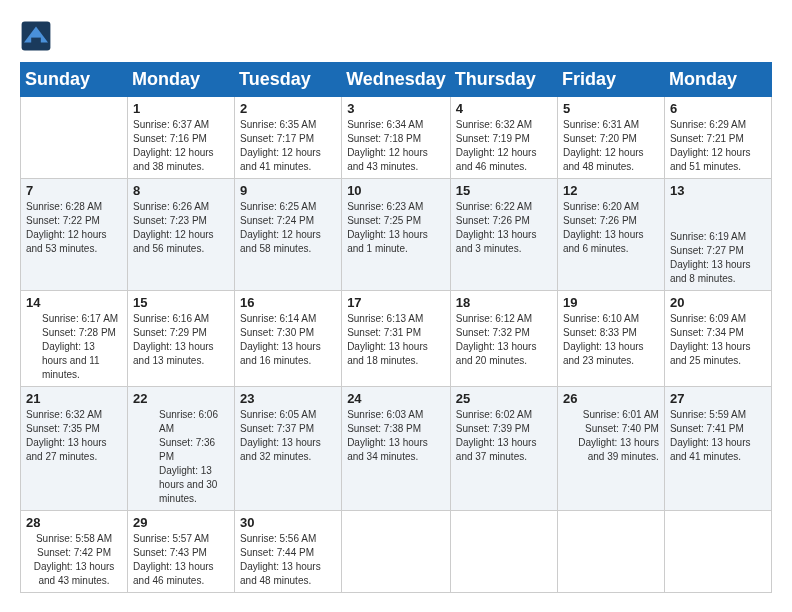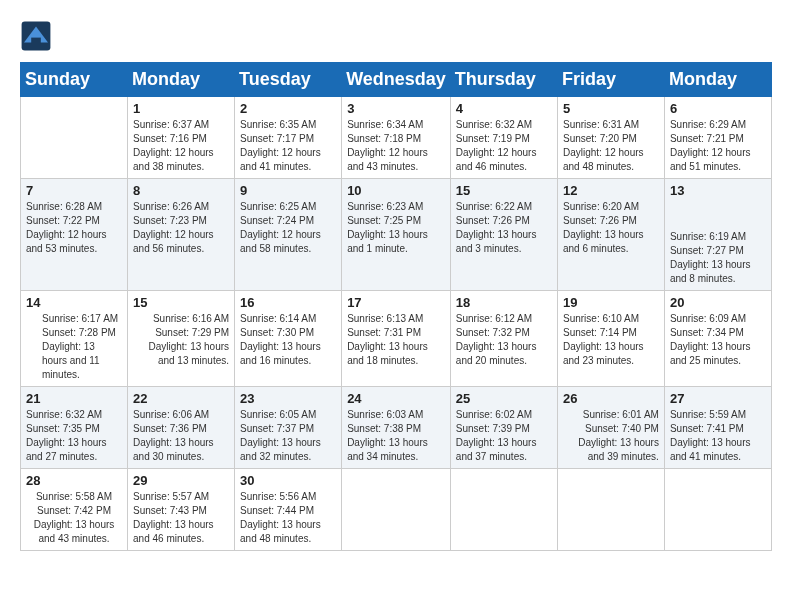--- a/index.html
+++ b/index.html
@@ -208,21 +208,21 @@
       </tr>
       <tr>
         <td>
           <span class="day-num">14</span>
           <div class="day-info" style="white-space: pre-line; margin-left: 16px;">Sunrise: 6:17 AM
 Sunset: 7:28 PM
 Daylight: 13 hours and 11 minutes.</div>
         </td>
         <td>
           <span class="day-num">15</span>
-          <div class="day-info" style="white-space: pre-line; text-align: right;">Sunrise: 6:16 AM
+          <div class="day-info" style="white-space: pre-line;">Sunrise: 6:16 AM
 Sunset: 7:29 PM
 Daylight: 13 hours and 13 minutes.</div>
         </td>
         <td>
           <span class="day-num">16</span>
           <div class="day-info" style="white-space: pre-line;">Sunrise: 6:14 AM
 Sunset: 7:30 PM
 Daylight: 13 hours and 16 minutes.</div>
         </td>
         <td>
@@ -233,40 +233,40 @@
         </td>
         <td>
           <span class="day-num">18</span>
           <div class="day-info" style="white-space: pre-line;">Sunrise: 6:12 AM
 Sunset: 7:32 PM
 Daylight: 13 hours and 20 minutes.</div>
         </td>
         <td>
           <span class="day-num">19</span>
           <div class="day-info" style="white-space: pre-line;">Sunrise: 6:10 AM
-Sunset: 7:14 PM
+Sunset: 8:33 PM
 Daylight: 13 hours and 23 minutes.</div>
         </td>
         <td>
           <span class="day-num">20</span>
           <div class="day-info" style="white-space: pre-line;">Sunrise: 6:09 AM
 Sunset: 7:34 PM
 Daylight: 13 hours and 25 minutes.</div>
         </td>
       </tr>
       <tr>
         <td>
           <span class="day-num">21</span>
           <div class="day-info" style="white-space: pre-line;">Sunrise: 6:32 AM
 Sunset: 7:35 PM
 Daylight: 13 hours and 27 minutes.</div>
         </td>
         <td>
           <span class="day-num">22</span>
-          <div class="day-info" style="white-space: pre-line;">Sunrise: 6:06 AM
+          <div class="day-info" style="white-space: pre-line; margin-left: 26px;">Sunrise: 6:06 AM
 Sunset: 7:36 PM
 Daylight: 13 hours and 30 minutes.</div>
         </td>
         <td>
           <span class="day-num">23</span>
           <div class="day-info" style="white-space: pre-line;">Sunrise: 6:05 AM
 Sunset: 7:37 PM
 Daylight: 13 hours and 32 minutes.</div>
         </td>
         <td>

